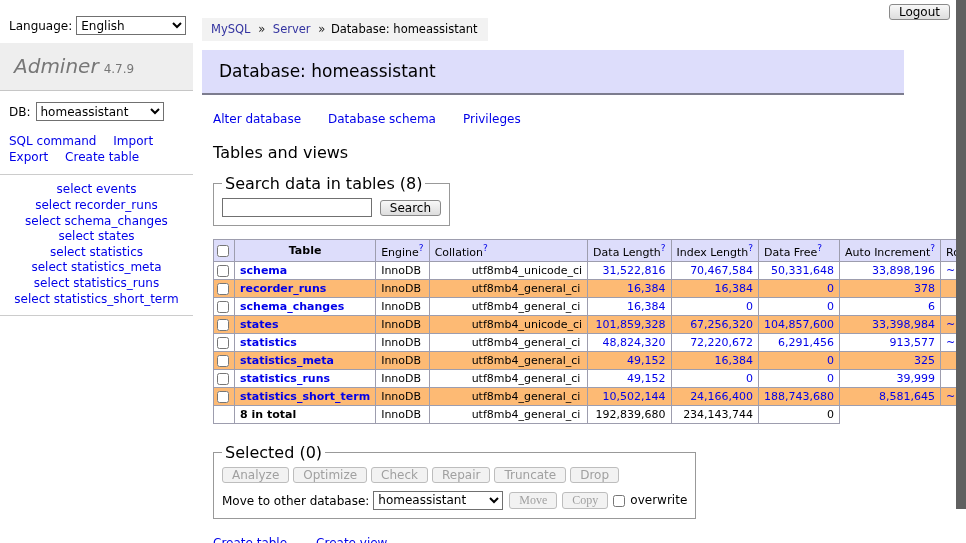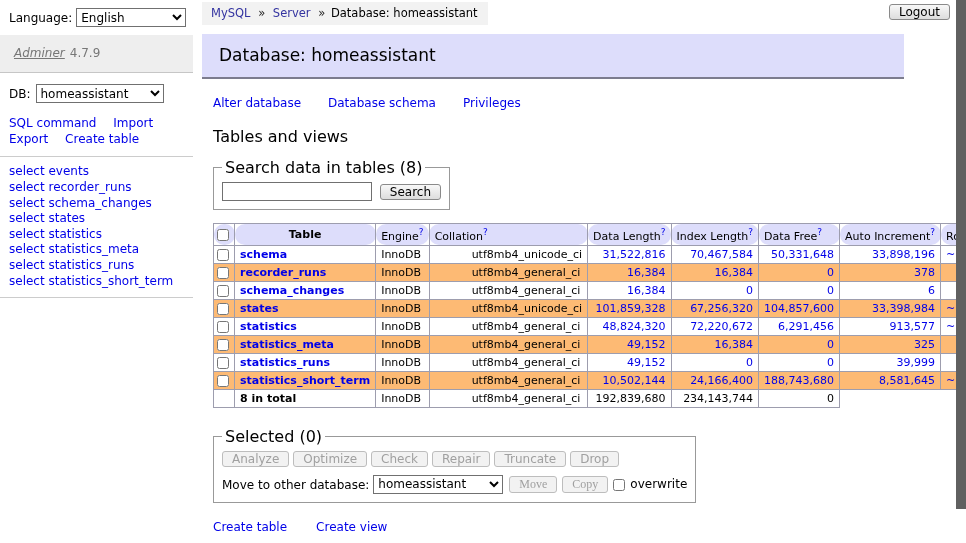--- a/index.html
+++ b/index.html
@@ -28,43 +28,43 @@
 
   select {
     font-family:"DejaVu Sans","Liberation Sans",sans-serif;
     font-size:12px; border:1px solid #707070; background:#fff; height:19px;
   }
   input[type="text"] { border:1px solid #707070; height:19px; font-size:12px; padding:1px 3px; }
   input[type="checkbox"] { width:12px; height:12px; margin:0 2px 0 0; vertical-align:middle; }
 
   
   #sidebar { position:absolute; left:0; top:0; width:193px; }
-  #lang-row { padding:8px 8px 5px 9px; white-space:nowrap; }
+  #lang-row { padding:16px 8px 5px 9px; white-space:nowrap; }
   #lang-row select { width:110px; margin-left:4px; }
   #h1 {
     background:#eeeeee; border-bottom:1px solid #c6c6c6;
     padding:11px 14px 12px; margin-top:3px;
   }
-  #h1 .app { font-style:italic; color:#777; font-size:12px;text-decoration:underline; }
+  #h1 .app { font-style:italic; color:#777; font-size:20px; }
   #h1 .ver { color:#777; font-size:12px; margin-left:5px; }
   #db-row { padding:11px 8px 9px 9px; white-space:nowrap; }
   #db-row select { width:128px; margin-left:5px; }
   #sidebar-actions { padding:3px 9px 0; line-height:1.35; }
   #sidebar-actions a { margin-right:13px; display:inline-block; }
   #tables-list {
     margin-top:9px; border-top:1px solid #ccc; border-bottom:1px solid #ccc;
     padding:7px 9px 8px;
   }
-  #tables-list a { display:block; line-height:1.3; }
+  #tables-list a { display:block; line-height:1.3;text-align:center; }
 
   
   #content { position:absolute; left:202px; top:0; width:702px; }
   #breadcrumb {
     display:inline-block; background:#f2f2f2; padding:4px 10px 5px 9px;
-    margin-top:2px; font-size:11.5px; white-space:nowrap;
+    margin-top:18px; font-size:11.5px; white-space:nowrap;
   }
   #breadcrumb a { color:#3333a0; margin:0 2px; }
   #breadcrumb a:first-child { margin-left:0; }
   #breadcrumb .sep { color:#222; margin:0 2px; }
   h2#page-title {
     margin:9px 0 0; background:#ddddfb; border-bottom:2px solid #7c7c8e;
     font-size:17px; font-weight:normal; padding:11px 17px 12px;
   }
   #main-body { padding-left:11px; }
 
@@ -77,21 +77,21 @@
   fieldset {
     display:inline-block; border:1px solid #999; margin:0; padding:5px 8px 8px;
   }
   legend { font-size:16px; padding:0 3px; }
   #search-fieldset { margin-top:12px; }
   #search-input { width:150px; margin-right:4px; }
 
   
   table { border-collapse:collapse; margin-top:13px; font-size:11px; }
   th, td { border:1px solid #9d9dae; padding:2px 5px; height:17px; white-space:nowrap; }
-  thead th { background:#ddddfb; font-weight:normal; text-align:left;border-radius:10px; }
+  thead th { background:#ddddfb; font-weight:normal; text-align:left; }
   thead th.c-table { text-align:center; font-weight:bold; }
   thead th sup a { font-size:9px; }
   td.cell-check, th.cell-check { width:20px; text-align:center; padding:2px 3px; }
   td.cell-name { width:120px; } td.cell-name .a { font-weight:bold; }
   td.cell-engine { width:43px; }
   td.cell-collation { width:97px;padding-left:42px; }
   td.num { text-align:right; color:#0000e8; }
   td.c-dl { width:68px; } td.c-il { width:73px; } td.c-df { width:63px; }
   td.c-ai { width:79px; } td.c-rows { width:59px; }
   tr.alt td { background:#fdba74; }

